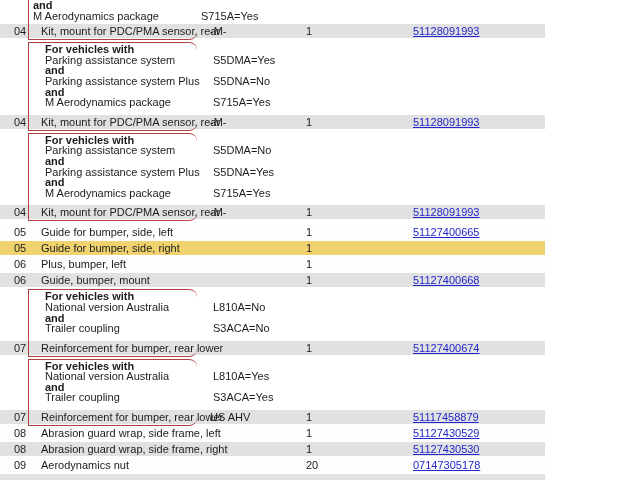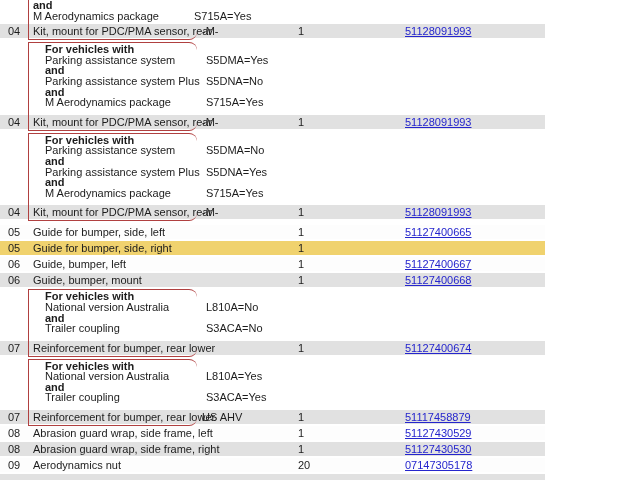--- a/index.html
+++ b/index.html
@@ -12,35 +12,35 @@
   .tbl { width:545px; }
 
   
   .prow { display:flex; align-items:center; height:14px; white-space:nowrap; }
   .prow + .prow, .prow + .group, .group + .prow, .group + .group { margin-top:2px; }
   .mt4 { margin-top:4px !important; }
   .mt0 { margin-top:0 !important; }
   .bg-gray   { background:var(--row-gray, #e1e1e1); }
   .bg-white  { background:var(--row-white, #fdfdfd); }
   .bg-yellow { background:var(--row-highlight, #f0d26e); }
-  .c-pos  { width:33px;  padding-left:8px; box-sizing:border-box; }
+  .c-pos  { width:41px;  padding-left:14px; box-sizing:border-box; }
   .c-desc { width:169px; overflow:visible; }
   .c-code { width:94px; }
   .c-qty  { width:109px; padding-left:2px; box-sizing:border-box; }
   .c-part { flex:1;border-radius:6px; }
   .plink  { color:var(--link-blue, #2525cd); text-decoration:underline; cursor:pointer; }
   .strip  { height:14px; }
 
   
   .group { position:relative; padding-bottom:2px; }
   .cond  { padding:2px 12px 7px; }
   .cond.partial { padding:0 0 3px; }
   .cline { position:relative; line-height:10.6px; padding-left:33px; white-space:nowrap; }
   .cline.b { font-weight:bold; }
-  .ccode { position:absolute; left:194px; top:0; }
+  .ccode { position:absolute; left:201px; top:0; }
 
   
   .bracket {
     position:absolute; left:28px; top:0; bottom:0; width:169px;
     border:1.5px solid var(--bracket-red, #b04040);
     border-right:none;
     border-radius:0 8px 8px 0;
     pointer-events:none; box-sizing:border-box;
   }
   .bracket.cut-top { border-top:none; border-top-right-radius:0; }
@@ -133,24 +133,23 @@
       <span class="c-part"><a class="plink" href="#">51127400665</a></span>
     </div>
     <div class="prow bg-yellow">
       <span class="c-pos">05</span>
       <span class="c-desc">Guide for bumper, side, right</span>
       <span class="c-code"></span>
       <span class="c-qty">1</span>
     </div>
     <div class="prow bg-white">
       <span class="c-pos">06</span>
-      <span class="c-desc">Guide, bumper, left</span>
-      <span class="c-code"></span>
-      <span class="c-qty">1</span>
-      <span class="c-part"><a class="plink" href="#">51127400667</a></span>
+      <span class="c-desc">Plus, bumper, left</span>
+      <span class="c-code"></span>
+      <span class="c-qty">1</span>
     </div>
     <div class="prow bg-gray">
       <span class="c-pos">06</span>
       <span class="c-desc">Guide, bumper, mount</span>
       <span class="c-code"></span>
       <span class="c-qty">1</span>
       <span class="c-part"><a class="plink" href="#">51127400668</a></span>
     </div>
 
     <div class="group">

